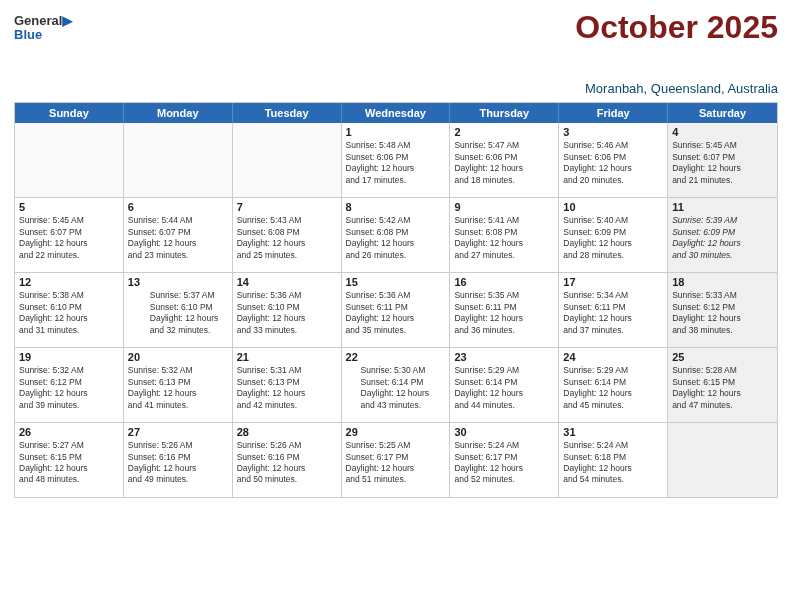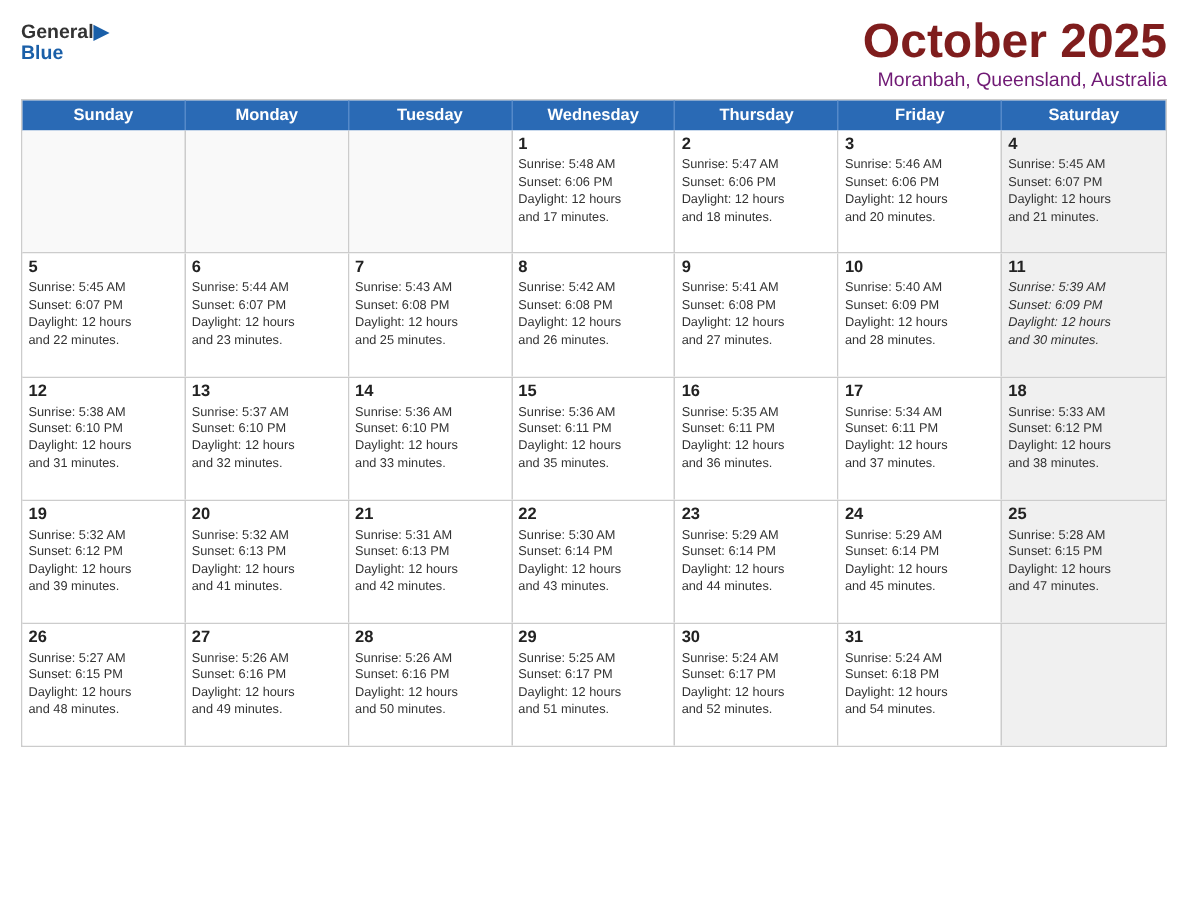--- a/index.html
+++ b/index.html
@@ -39,21 +39,22 @@
       text-align: right;
     }
     .month-title {
       font-size: 32px;
       font-weight: bold;
       color: #7f1d1d;
       line-height: 1.1;
     }
     .location {
       font-size: 13px;
-      color: #701a75;
+      color: #0c4a6e;
+      margin-top: 36px;
     }
     .calendar {
       flex: 1;
       display: flex;
       flex-direction: column;
       border: 1px solid #ccc;
     }
     .day-headers {
       display: grid;
       grid-template-columns: repeat(7, 1fr);
@@ -222,21 +223,21 @@
         <div class="week-row">
           <div class="day-cell">
             <div class="day-num">12</div>
             <div class="day-info" style="white-space: pre-line;">Sunrise: 5:38 AM
 Sunset: 6:10 PM
 Daylight: 12 hours
 and 31 minutes.</div>
           </div>
           <div class="day-cell">
             <div class="day-num">13</div>
-            <div class="day-info" style="white-space: pre-line;">Sunrise: 5:37 AM
+            <div class="day-info" style="white-space: pre-line; margin-left: 22px;">Sunrise: 5:37 AM
 Sunset: 6:10 PM
 Daylight: 12 hours
 and 32 minutes.</div>
           </div>
           <div class="day-cell">
             <div class="day-num">14</div>
             <div class="day-info" style="white-space: pre-line;">Sunrise: 5:36 AM
 Sunset: 6:10 PM
 Daylight: 12 hours
 and 33 minutes.</div>
@@ -287,21 +288,21 @@
           </div>
           <div class="day-cell">
             <div class="day-num">21</div>
             <div class="day-info" style="white-space: pre-line;">Sunrise: 5:31 AM
 Sunset: 6:13 PM
 Daylight: 12 hours
 and 42 minutes.</div>
           </div>
           <div class="day-cell">
             <div class="day-num">22</div>
-            <div class="day-info" style="white-space: pre-line;">Sunrise: 5:30 AM
+            <div class="day-info" style="white-space: pre-line; margin-left: 15px;">Sunrise: 5:30 AM
 Sunset: 6:14 PM
 Daylight: 12 hours
 and 43 minutes.</div>
           </div>
           <div class="day-cell">
             <div class="day-num">23</div>
             <div class="day-info" style="white-space: pre-line;">Sunrise: 5:29 AM
 Sunset: 6:14 PM
 Daylight: 12 hours
 and 44 minutes.</div>

